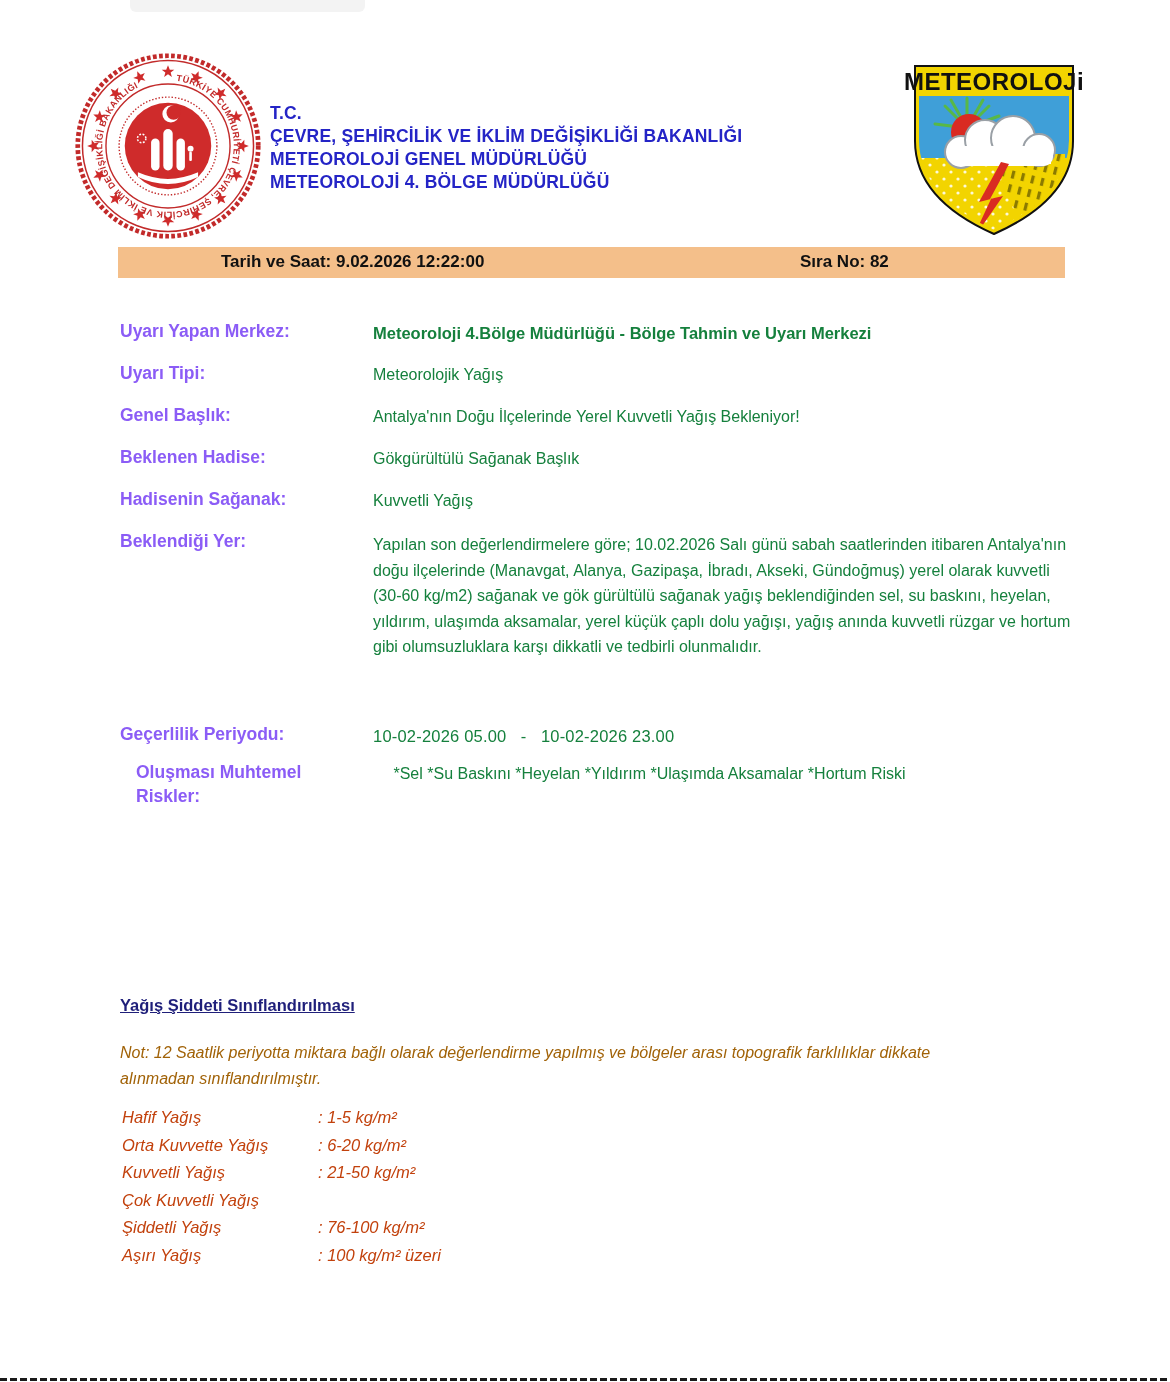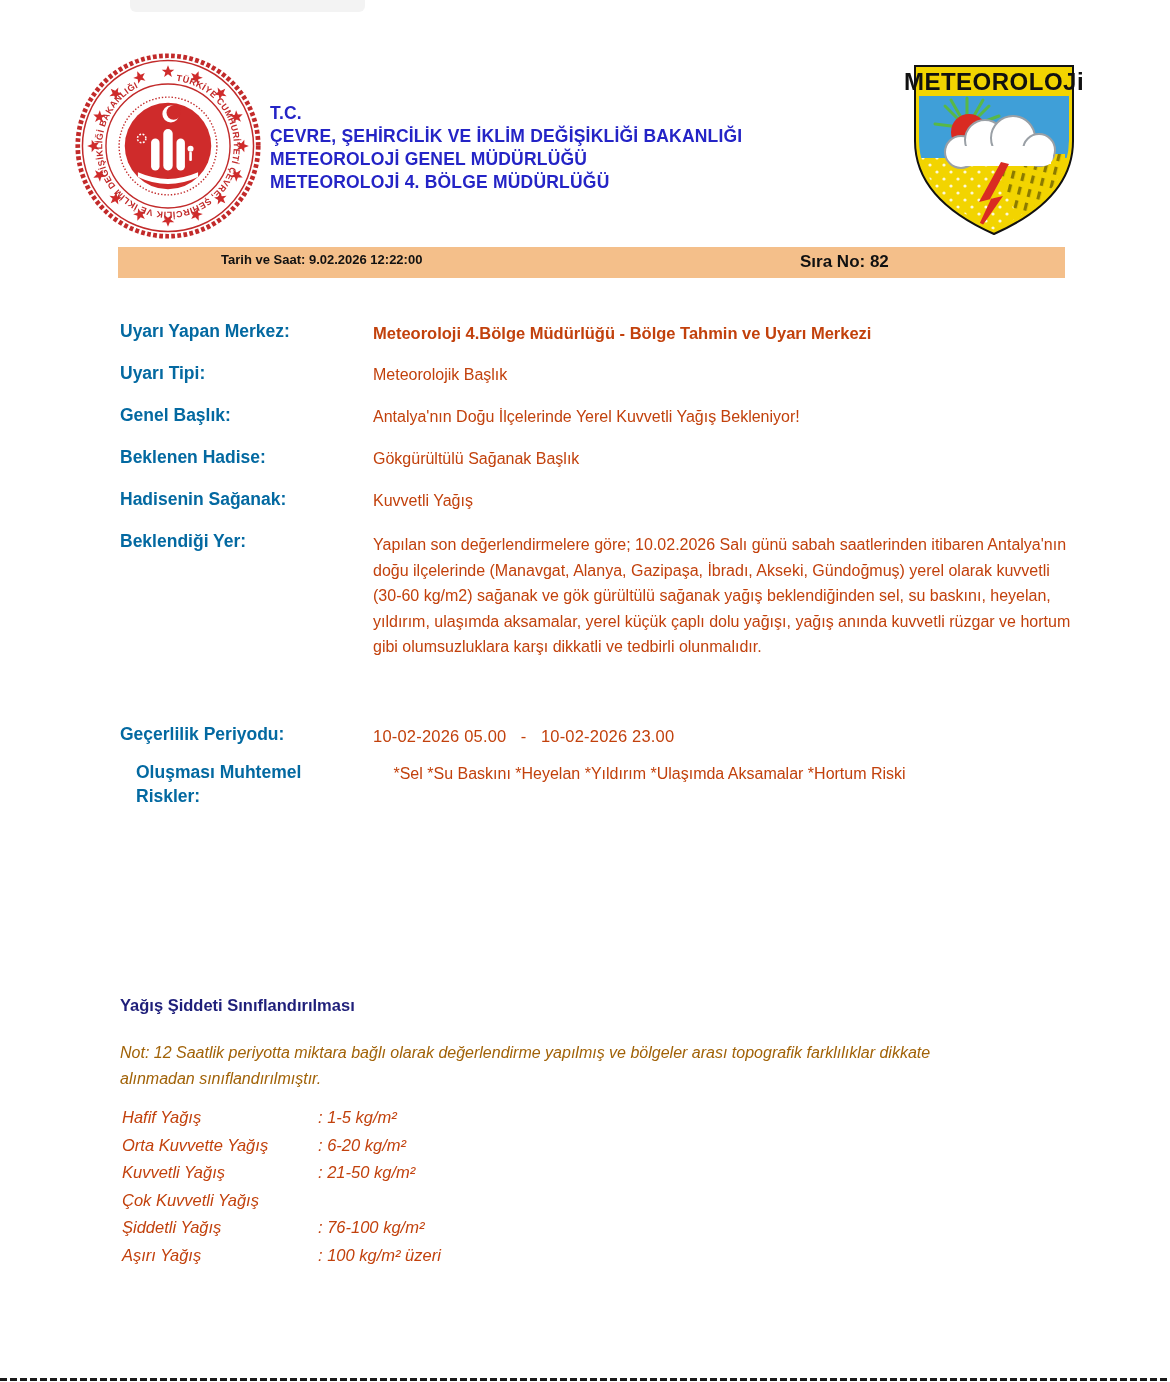--- a/index.html
+++ b/index.html
@@ -12,38 +12,38 @@
   
   .seal   { position:absolute; left:74px;  top:50px; width:188px; height:192px; }
   .metlogo{ position:absolute; left:905px; top:56px; width:178px; height:182px; }
   .title-block { position:absolute; left:270px; top:102px; width:630px; text-align:left; }
   .title-line { font-weight:bold; font-size:17.5px; line-height:23px; color:#2424c6;
                 letter-spacing:0.2px; }
 
   
   .infobar { position:absolute; left:118px; top:247px; width:947px; height:31px;
              background:#f4bf8a; }
-  .infobar .date { position:absolute; left:103px; top:5px; font-weight:bold; font-size:13px; color:#111; }
+  .infobar .date { position:absolute; left:103px; top:5px; font-weight:bold; font-size:17px; color:#111; }
   .infobar .sira { position:absolute; left:682px; top:5px; font-weight:bold; font-size:17px; color:#111; }
 
   
   .fields { position:absolute; left:120px; top:319px; width:948px; }
   .frow { display:grid; grid-template-columns:253px 1fr; margin-bottom:16px; }
-  .flabel { color:#0369a1; font-weight:bold; font-size:17.5px; line-height:24px; padding-right:20px; }
-  .fvalue { color:#c2410c; font-size:16px; line-height:24px; padding-top:2px; }
+  .flabel { color:#8b5cf6; font-weight:bold; font-size:17.5px; line-height:24px; padding-right:20px; }
+  .fvalue { color:#15803d; font-size:16px; line-height:24px; padding-top:2px; }
   .fvalue.strong { font-weight:bold; font-size:16.5px; }
   .fvalue.para { width:700px; line-height:25.5px; padding-top:3px; }
 
   .validity { position:absolute; left:120px; top:722px; width:948px; }
   .risks    { position:absolute; left:120px; top:760px; width:948px;margin-left:16px; }
   .validity .fvalue { font-size:16.5px; letter-spacing:0.2px; }
 
   
   .cls-heading { position:absolute; left:120px; top:996px; color:#1f1f7a;
-                 font-weight:bold; font-size:16.5px; }
+                 font-weight:bold; font-size:16.5px;text-decoration:underline; }
   .cls-note { position:absolute; left:120px; top:1040px; width:880px; font-style:italic;
               font-size:16px; line-height:26px; color:#a16207; }
   .cls-list { position:absolute; left:122px; top:1104px; width:600px; font-style:italic;
               font-size:16.5px; color:#c2410c; }
   .cls-row { display:grid; grid-template-columns:196px auto; line-height:27.5px; }
 
   
   .dashline { position:absolute; left:0; bottom:1px; width:1170px; height:3px;
               background:repeating-linear-gradient(90deg, #1a1a1a 0 7px, transparent 7px 10px); }
 </style>
@@ -179,21 +179,21 @@
     <div class="sira">Sıra No: 82</div>
   </div>
 
   <div class="fields">
     <div class="frow">
       <div class="flabel">Uyarı Yapan Merkez:</div>
       <div class="fvalue strong">Meteoroloji 4.Bölge Müdürlüğü - Bölge Tahmin ve Uyarı Merkezi</div>
     </div>
     <div class="frow">
       <div class="flabel">Uyarı Tipi:</div>
-      <div class="fvalue">Meteorolojik Başlık</div>
+      <div class="fvalue">Meteorolojik Yağış</div>
     </div>
     <div class="frow">
       <div class="flabel">Genel Başlık:</div>
       <div class="fvalue">Antalya'nın Doğu İlçelerinde Yerel Kuvvetli Yağış Bekleniyor!</div>
     </div>
     <div class="frow">
       <div class="flabel">Beklenen Hadise:</div>
       <div class="fvalue">Gökgürültülü Sağanak Başlık</div>
     </div>
     <div class="frow">

